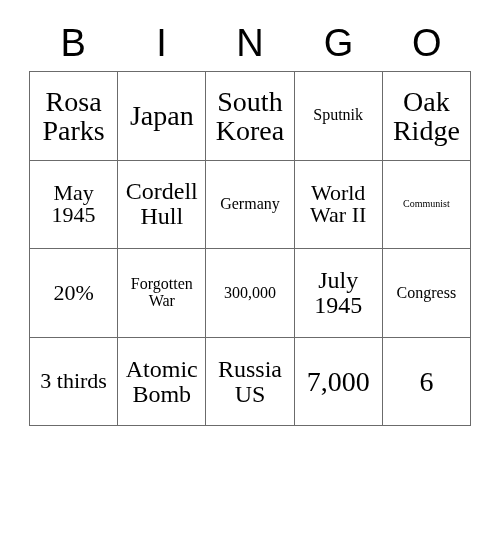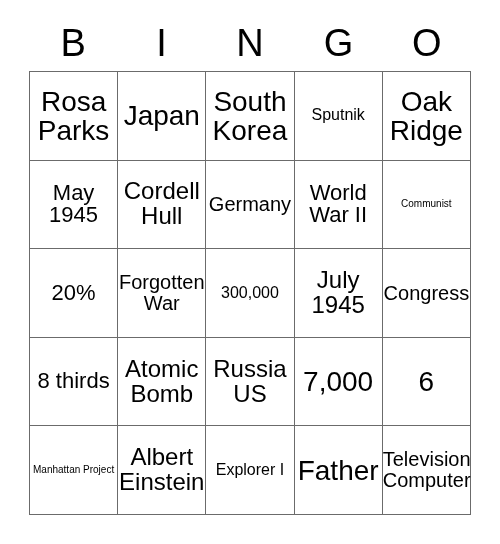--- a/index.html
+++ b/index.html
@@ -38,42 +38,42 @@
     line-height: 1;
     letter-spacing: 0;
   }
 
   
   #bingo-grid {
     width: 442px;
     border-collapse: collapse;
     table-layout: fixed;
   }
-  #bingo-grid tr { height: 88.6px; }
+  #bingo-grid tr { height: 88.6px; font-family: Liberation Serif, serif; }
   #bingo-grid td {
     border: 1px solid #6b6b6b;
     width: 20%;
     padding: 0;
     text-align: center;
     vertical-align: middle;
     overflow: visible;
   }
   .cell-text {
     display: block;
     line-height: 1.04;
     white-space: normal;
     word-break: keep-all;
   }
 
   
   .fs-xl   { font-size: 22px; }
   .fs-lg   { font-size: 28px; }
   .fs-md   { font-size: 24px; }
   .fs-sm   { font-size: 16px; }
-  .fs-xs   { font-size: 20px; }
+  .fs-xs   { font-size: 16px; }
   .fs-xxs  { font-size: 10px; }
 </style>
 </head>
 <body>
 
 <div id="bingo-card">
 
   <div id="bingo-header">
       <div class="header-cell">B</div>
       <div class="header-cell">I</div>
@@ -130,48 +130,31 @@
           </td>
           <td>
             <span class="cell-text fs-md">July 1945</span>
           </td>
           <td>
             <span class="cell-text fs-xs">Congress</span>
           </td>
         </tr>
         <tr>
           <td>
-            <span class="cell-text fs-xl">8 thirds</span>
+            <span class="cell-text fs-xl">3 thirds</span>
           </td>
           <td>
             <span class="cell-text fs-md">Atomic Bomb</span>
           </td>
           <td>
             <span class="cell-text fs-md">Russia US</span>
           </td>
           <td>
             <span class="cell-text fs-lg">7,000</span>
           </td>
           <td>
             <span class="cell-text fs-lg">6</span>
           </td>
         </tr>
-        <tr>
-          <td>
-            <span class="cell-text fs-xxs">Manhattan Project</span>
-          </td>
-          <td>
-            <span class="cell-text fs-md">Albert Einstein</span>
-          </td>
-          <td>
-            <span class="cell-text fs-sm">Explorer I</span>
-          </td>
-          <td>
-            <span class="cell-text fs-lg">Father</span>
-          </td>
-          <td>
-            <span class="cell-text fs-xs">Television Computer</span>
-          </td>
-        </tr>
       </tbody>
   </table>
 
 </div>
 
 </body></html>

